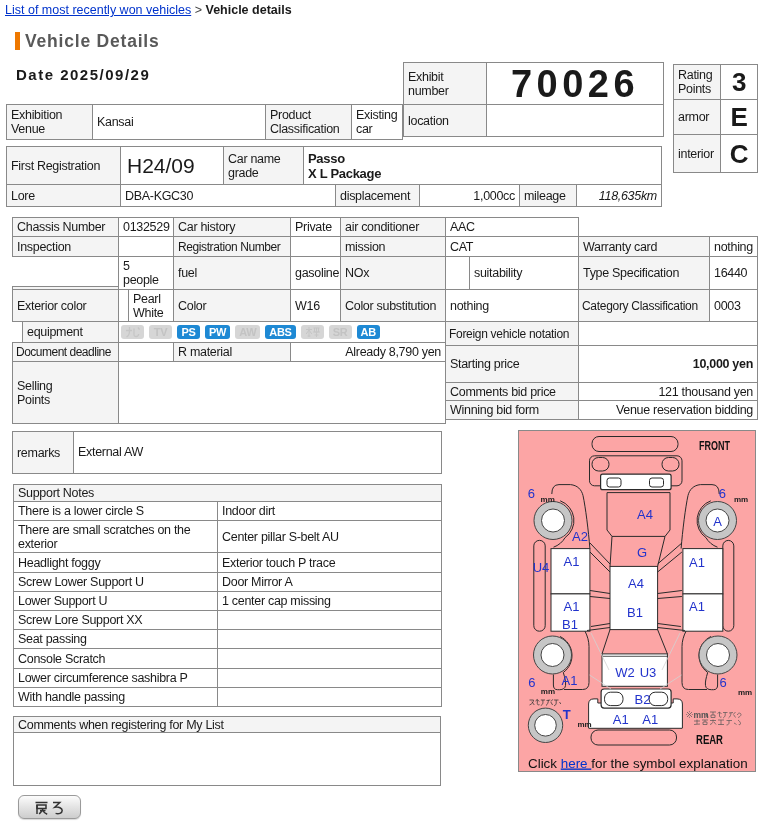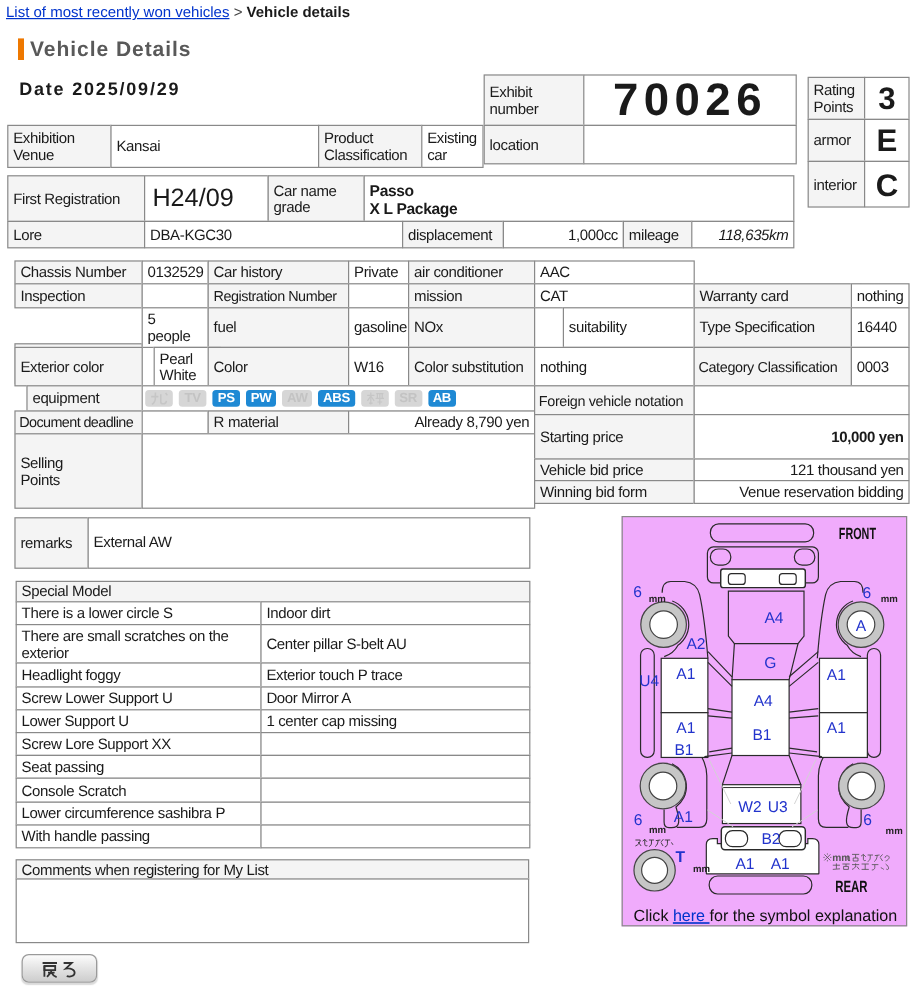--- a/index.html
+++ b/index.html
@@ -168,33 +168,33 @@
 <div class="c lab" style="left:445px;top:321px;width:134px;height:25px;font-size:12px;white-space:nowrap;padding-left:3px;">Foreign vehicle notation</div>
 
 <div class="c " style="left:578px;top:321px;width:180px;height:25px;"></div>
 
 <div class="c lab" style="left:445px;top:345px;width:134px;height:38px;">Starting price</div>
 
 <div class="c r" style="left:578px;top:345px;width:180px;height:38px;">
     <b>10,000 yen</b>
   </div>
 
-<div class="c lab" style="left:445px;top:382px;width:134px;height:19px;">Vehicle bid price</div>
+<div class="c lab" style="left:445px;top:382px;width:134px;height:19px;">Comments bid price</div>
 
 <div class="c r" style="left:578px;top:382px;width:180px;height:19px;">121 thousand yen</div>
 
 <div class="c lab" style="left:445px;top:400px;width:134px;height:20px;">Winning bid form</div>
 
 <div class="c r" style="left:578px;top:400px;width:180px;height:20px;">Venue reservation bidding</div>
 
 <div class="c lab" style="left:12px;top:431px;width:62px;height:43px;">remarks</div>
 
 <div class="c " style="left:73px;top:431px;width:369px;height:43px;align-items:flex-start;padding-top:13px;">External AW</div>
 
-<div class="c lab" style="left:13px;top:484px;width:429px;height:18px;">Special Model</div>
+<div class="c lab" style="left:13px;top:484px;width:429px;height:18px;">Support Notes</div>
 
 <div class="c " style="left:13px;top:501px;width:205px;height:20px;">There is a lower circle S</div>
 
 <div class="c " style="left:217px;top:501px;width:225px;height:20px;">Indoor dirt</div>
 
 <div class="c " style="left:13px;top:520px;width:205px;height:33px;">There are small scratches on the exterior</div>
 
 <div class="c " style="left:217px;top:520px;width:225px;height:33px;">Center pillar S-belt AU</div>
 
 <div class="c " style="left:13px;top:552px;width:205px;height:21px;">Headlight foggy</div>
@@ -238,21 +238,21 @@
       <g stroke="#333" stroke-width="1.5" fill="none">
 <path d="M1.5 2.5 H13.5"></path>
         <path d="M3 5 H12 V8.5 H3 Z"></path>
         <path d="M3 5 V14"></path>
         <path d="M6 10.5 H11.5 M8.6 8.5 V10.5 M8.3 10.5 L5.2 14 M8.9 10.5 C9.7 12.3 11.5 13.6 13.2 14.2"></path>
 <path d="M19 2.5 H25.8 L20.8 7.2 C24.8 6.4 28.2 8.2 28.2 10.6 C28.2 13.2 24.6 14.4 21.6 13.4"></path>
 </g>
     </svg>
 </div>
 
-<div style="position:absolute;left:518px;top:430px;width:238px;height:342px;border:1px solid #898989;box-sizing:border-box;background:#f0abfc;">
+<div style="position:absolute;left:518px;top:430px;width:238px;height:342px;border:1px solid #898989;box-sizing:border-box;background:#fca5a5;">
 <svg width="236" height="340" viewBox="0 0 236 340" style="display:block;">
 <g fill="none" stroke="#2a2a2a" stroke-width="1">
 
 <text x="180" y="18.5" font-size="13.5" font-weight="bold" fill="#111" stroke="none" font-family="Liberation Sans" textLength="31" lengthAdjust="spacingAndGlyphs">FRONT</text>
 
 <text x="177" y="312.5" font-size="13.5" font-weight="bold" fill="#111" stroke="none" font-family="Liberation Sans" textLength="27" lengthAdjust="spacingAndGlyphs">REAR</text>
 
 <rect x="73" y="5.5" width="86" height="15" rx="7"></rect>
 
 <rect x="70.5" y="24.8" width="92.5" height="30" rx="5"></rect>

